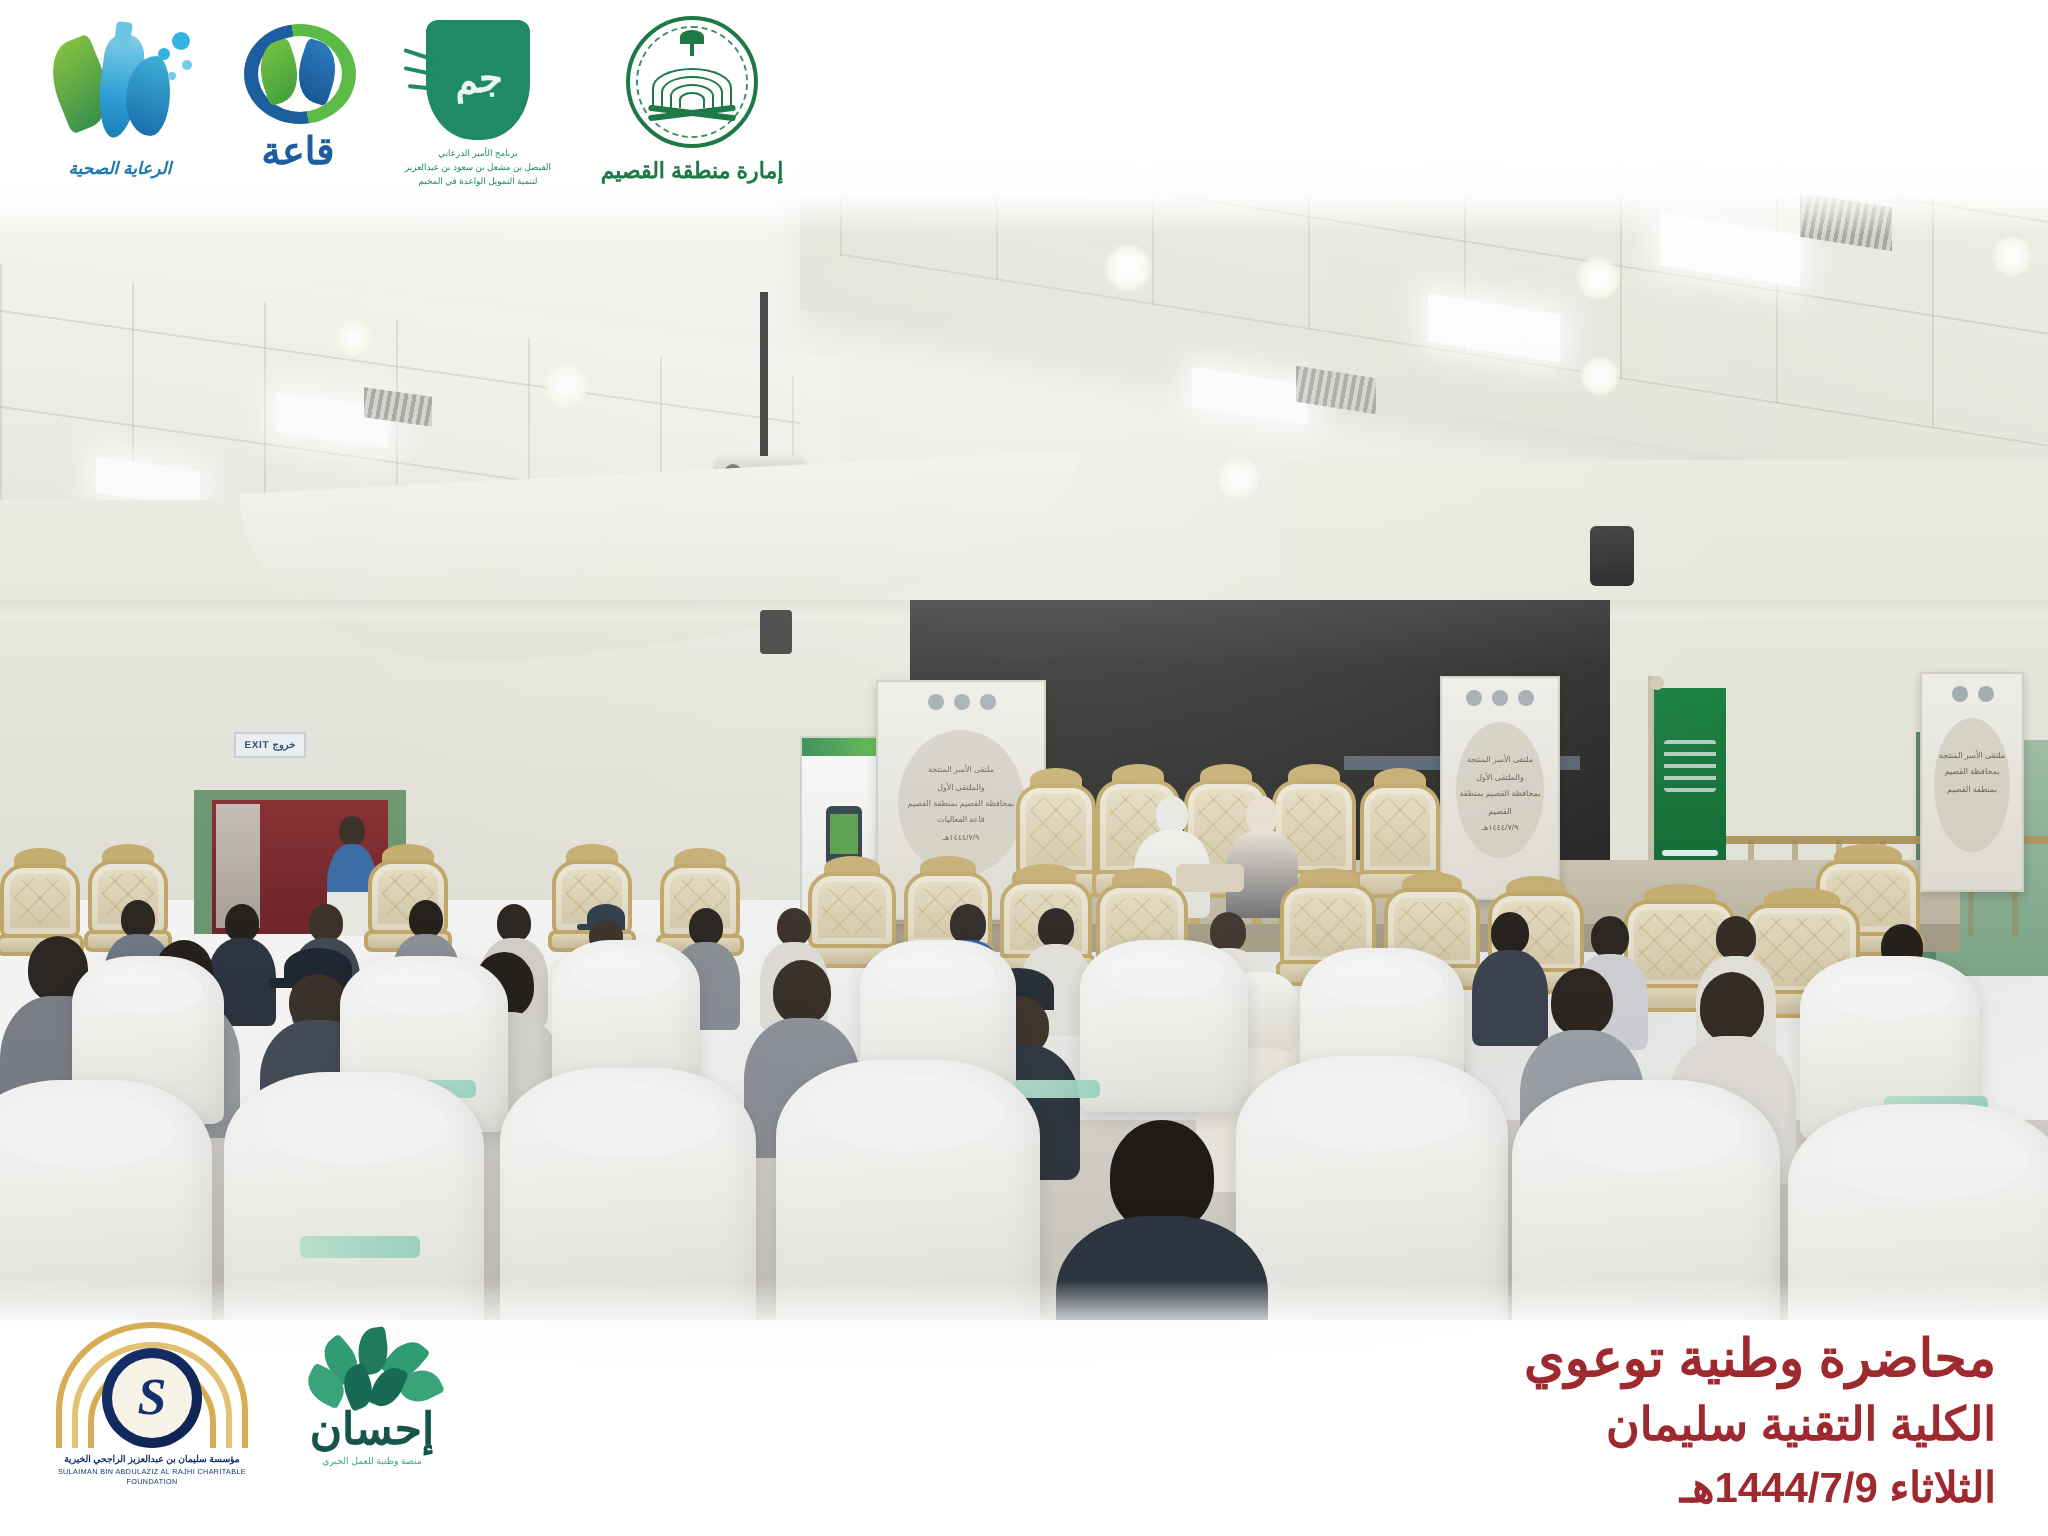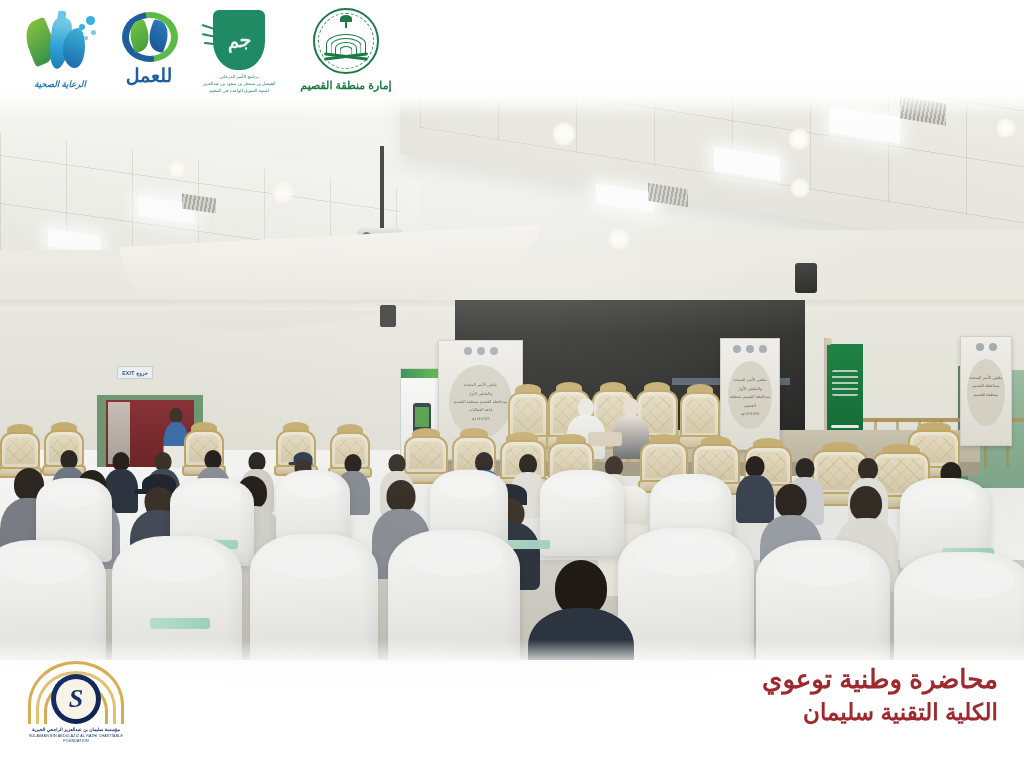--- a/index.html
+++ b/index.html
@@ -745,21 +745,21 @@
       </div>
       <div class="cap">الرعاية الصحية</div>
     </div>
 
     <div class="logo lg2">
       <div class="art">
         <span class="ring"></span>
           <span class="lfL"></span>
           <span class="lfR"></span>
       </div>
-      <div class="word">للعمل</div>
+      <div class="word">قاعة</div>
     </div>
 
     <div class="logo lg3">
       <div class="shield">
         <span class="strokes">
             <i></i>
             <i></i>
             <i></i>
           </span>
         <span class="calli">جم</span>
@@ -805,24 +805,38 @@
           <span class="disc">
             <span class="mono">S</span>
           </span>
         </div>
         <div class="cap">
           <span class="ar">مؤسسة سليمان بن عبدالعزيز الراجحي الخيرية</span>
           <span class="en">SULAIMAN BIN ABDULAZIZ AL RAJHI CHARITABLE FOUNDATION</span>
         </div>
       </div>
 
+      <div class="ehsan">
+        <div class="plant">
+          <span class="pl p2"></span>
+            <span class="pl p3"></span>
+          <span class="pl p4"></span>
+            <span class="pl p5"></span>
+          <span class="pl p1"></span>
+          <span class="pl p6"></span>
+            <span class="pl p7"></span>
+        </div>
+        <div class="word">إحسان</div>
+        <div class="sub">منصة وطنية للعمل الخيري</div>
+      </div>
 
     </div>
 
 
     <div class="f-right">
       <div class="l1">محاضرة وطنية توعوي</div>
       <div class="l2">الكلية التقنية سليمان</div>
+      <div class="l3">الثلاثاء 1444/7/9هـ</div>
     </div>
 
   </div>
 
 </div>
 
 </body></html>

